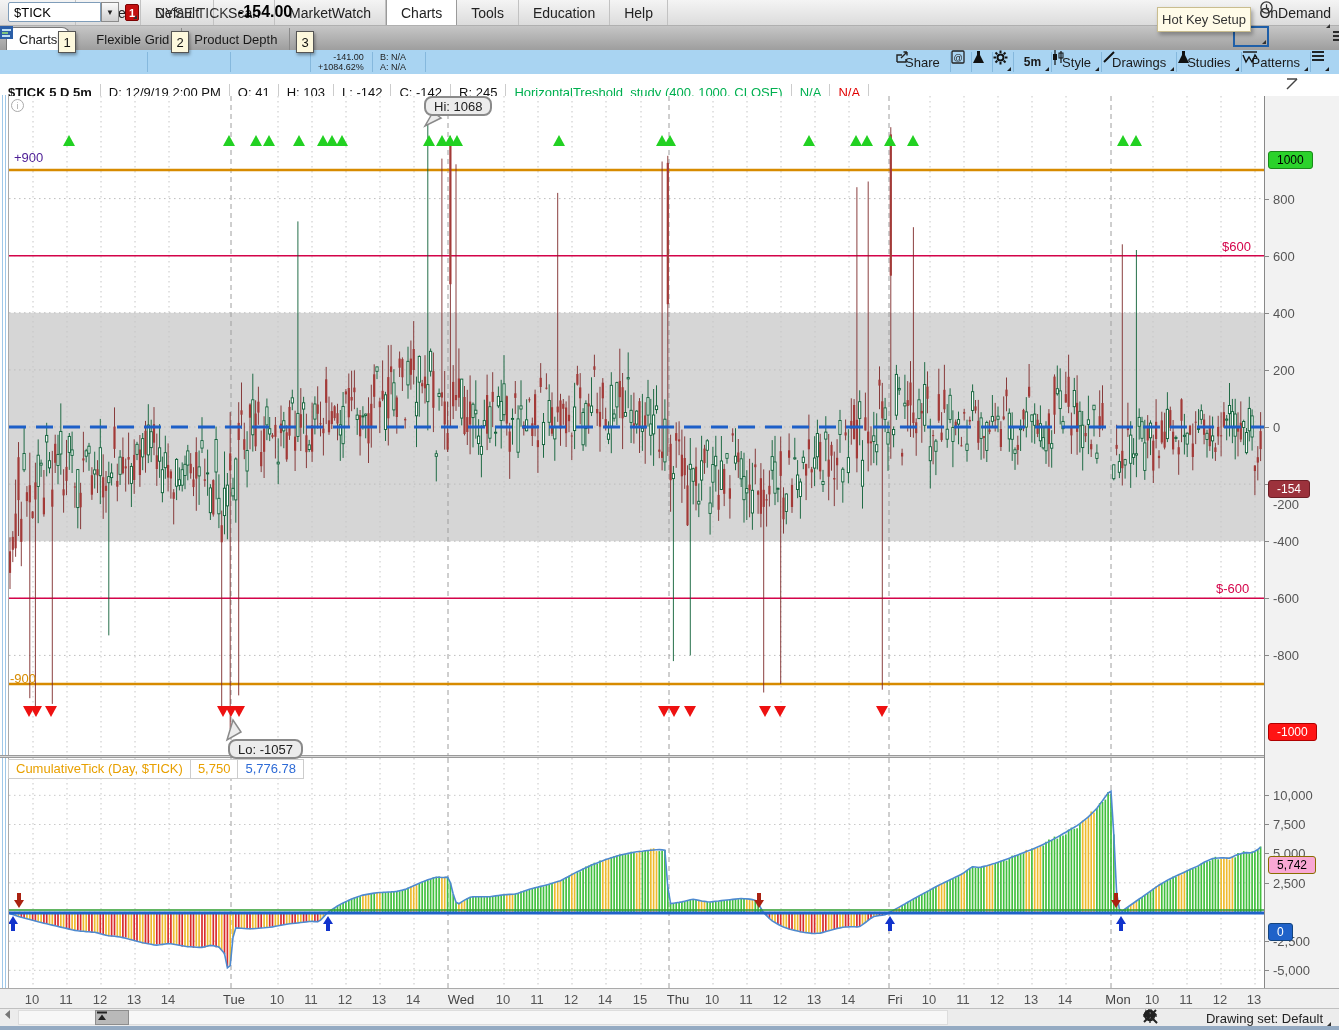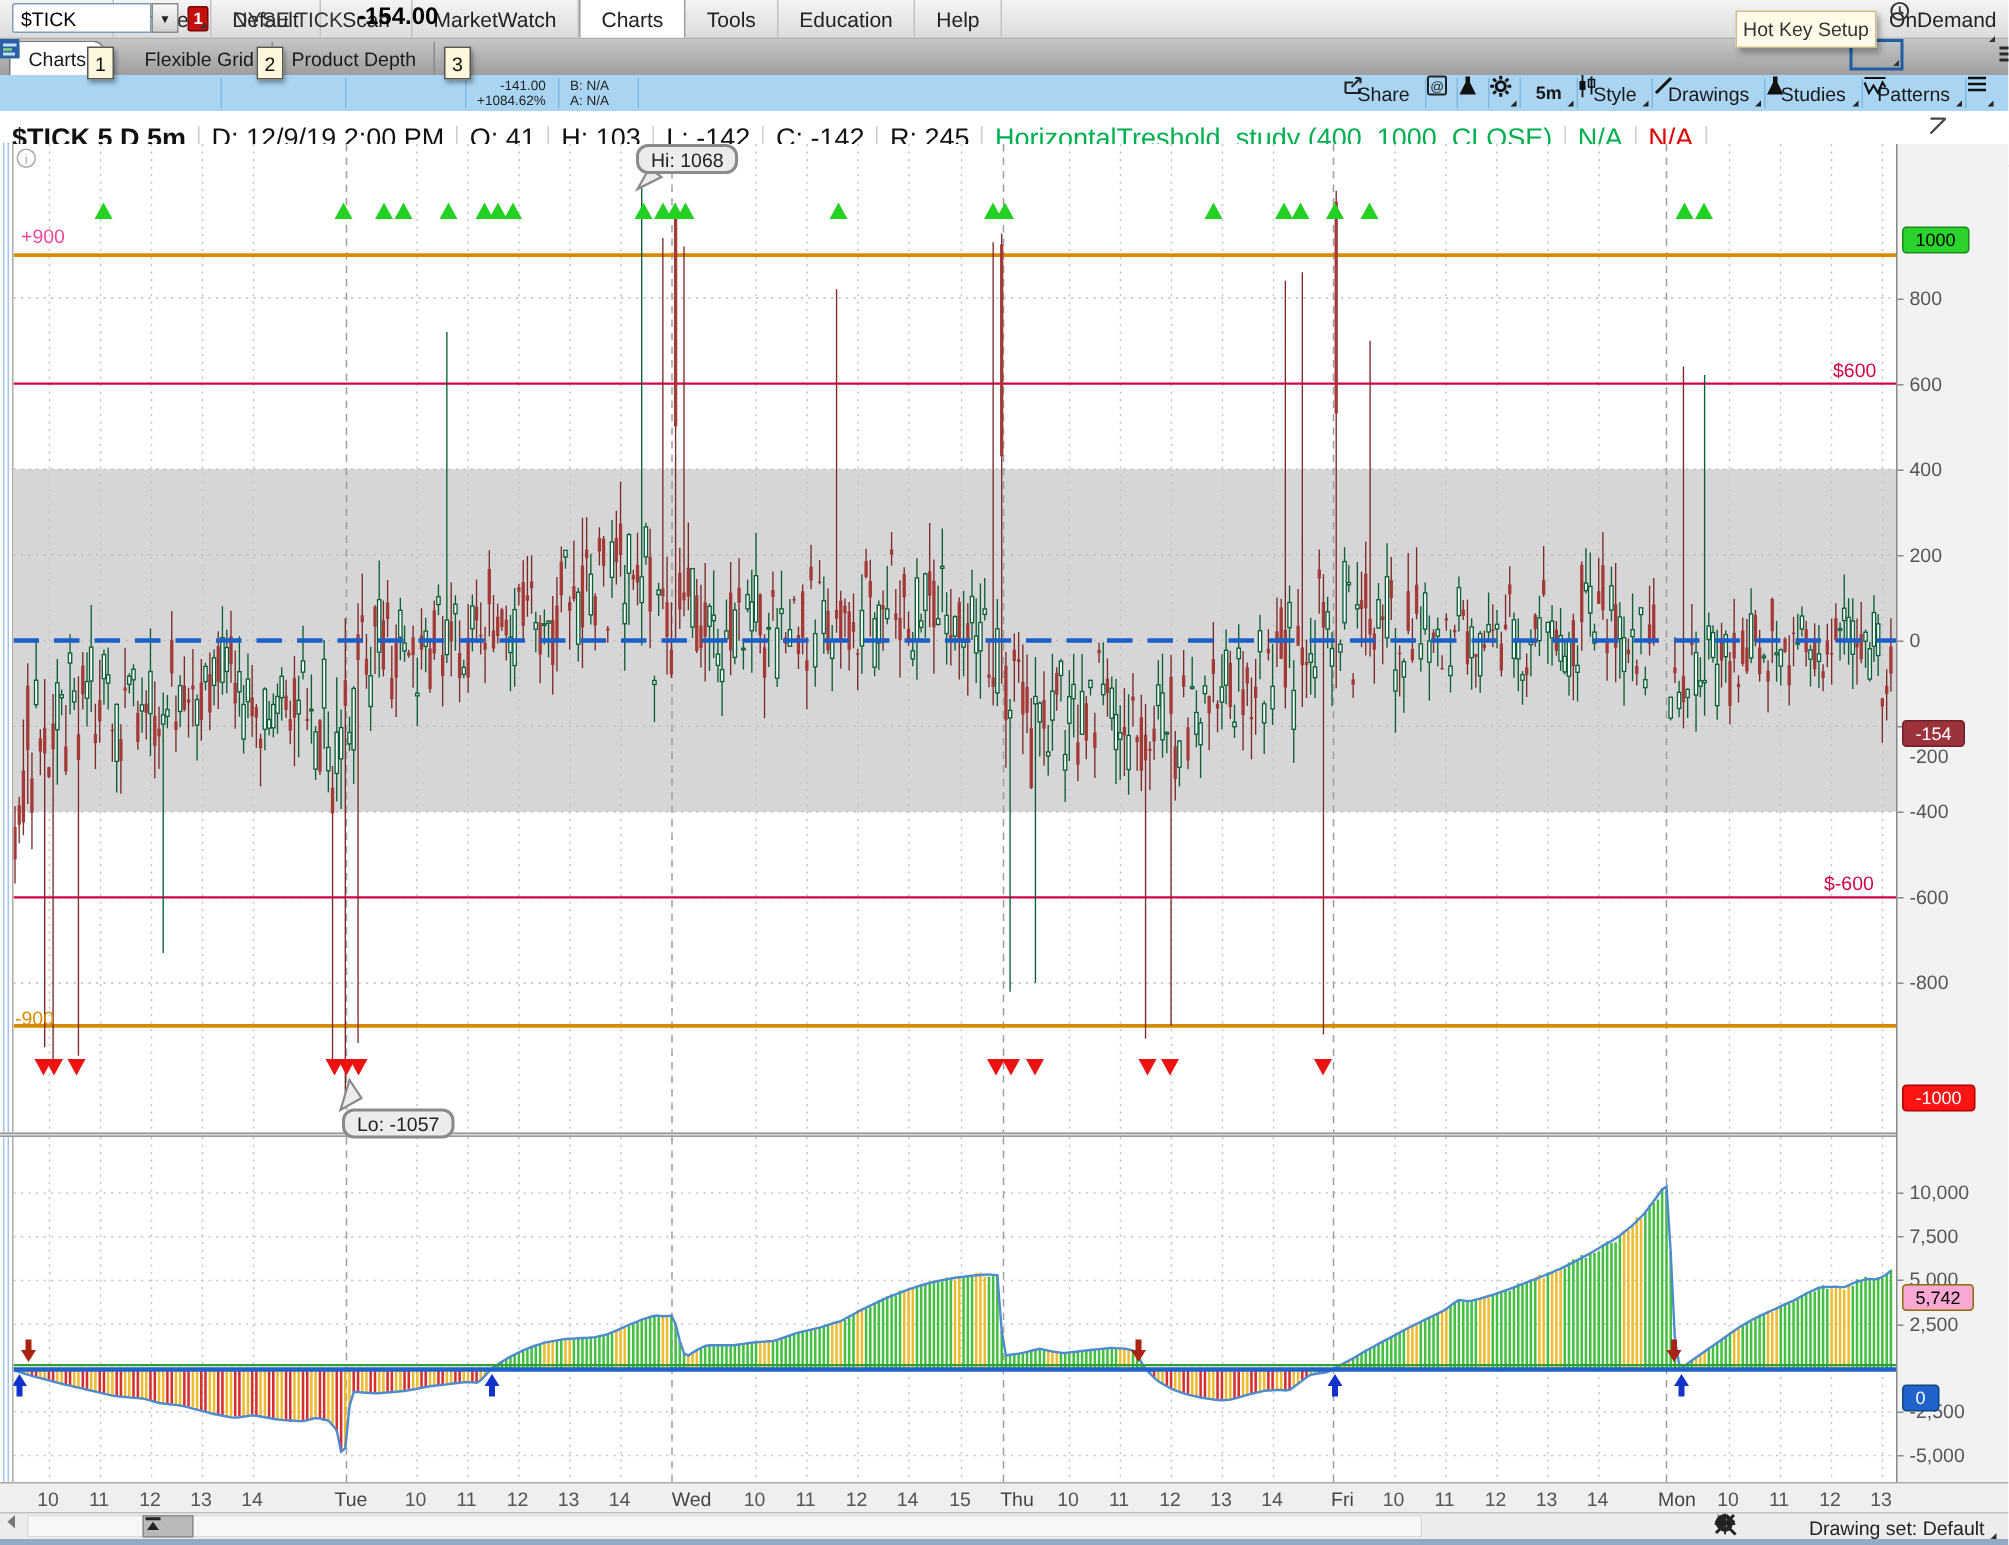--- a/index.html
+++ b/index.html
@@ -37,21 +37,21 @@
   .mini-col { position:absolute; top:2px; font-size:9px; line-height:10px; color:#222; text-align:right; }
   .vsep { position:absolute; top:2px; height:20px; width:1px; background:#85b8dd; }
 
   #chart-toolbar { position:absolute; right:8px; top:50px; height:24px; display:flex; align-items:center; gap:0; }
   .tool-btn { height:24px; display:flex; align-items:center; gap:5px; padding:12px 10px; font-size:13px; color:#1a1a1a; position:relative; }
   .tool-sep { width:1px; height:20px; background:#85b8dd; }
   .dd:after { content:""; position:absolute; right:2px; bottom:3px; width:0; height:0; border-left:4px solid transparent; border-bottom:4px solid #222; }
   .tf-label { font-weight:bold; font-size:12px; }
 
   
-  #chart-header { position:absolute; left:0; top:74px; width:1339px; height:37px; background:#fff; border-bottom:1px solid #999; display:flex; align-items:center; font-size:18px; color:#111; }
+  #chart-header { position:absolute; left:0; top:74px; width:1339px; height:37px; background:#fff; border-bottom:1px solid #999; display:flex; align-items:center; font-size:13px; color:#111; }
   .hdr-cell { padding:0 8px; border-right:1px solid #ccc; height:17px; display:flex; align-items:center; white-space:nowrap; }
   .hdr-title { font-weight:bold; }
   .green-txt { color:#00b050; }
   .red-txt { color:#e00000; }
   #autoscale-icon { position:absolute; right:55px; top:2px; }
 
   
   #gutter { position:absolute; left:0; top:95px; width:8px; height:893px; background:#fff; }
   #gutter .gline { position:absolute; top:0; width:1px; height:100%; background:#9fc8e8; }
   #main-plot { position:absolute; left:8px; top:96px; width:1256px; height:659px; background:#fff; border-left:1px solid #aaa; }
@@ -1388,27 +1388,32 @@
       <div class="axis-tick" style="top: 787px;"></div>
       <div class="axis-label" style="top: 845px;">-2,500</div>
       <div class="axis-tick" style="top: 845px;"></div>
       <div class="axis-label" style="top: 874px;">-5,000</div>
       <div class="axis-tick" style="top: 874px;"></div>
       <div class="axis-badge" style="top: 749px; background: #f9a8d4; color: rgb(0, 0, 0); border: 1px solid rgb(138, 109, 0);">5,742</div>
       <div class="axis-badge" style="top: 816px; background: rgb(31, 98, 201); color: rgb(255, 255, 255); border: 1px solid rgb(20, 68, 126);">0</div>
     </div>
 
   <div class="info-circ">i</div>
-  <div class="thresh-label" style="left:14px; top:150px; color:#ec4899;">+900</div>
+  <div class="thresh-label" style="left:14px; top:150px; color:#4c1d95;">+900</div>
   <div class="thresh-label" style="left:10px; top:671px; color:#d78b00;">-900</div>
   <div class="thresh-label" style="left:1222px; top:239px; color:#d4044a;">$600</div>
   <div class="thresh-label" style="left:1216px; top:581px; color:#d4044a;">$-600</div>
   <div class="callout" style="left:424px; top:96px;">Hi: 1068</div>
   <div class="callout" style="left:228px; top:739px;">Lo: -1057</div>
 
+  <div id="lower-header">
+    <div class="lh-cell orange-txt">CumulativeTick (Day, $TICK)</div>
+    <div class="lh-cell orange-txt">5,750</div>
+    <div class="lh-cell blue-txt">5,776.78</div>
+  </div>
 
   <div id="x-axis">
       <div class="x-label" style="left: 32px;">10</div>
       <div class="x-label" style="left: 66px;">11</div>
       <div class="x-label" style="left: 100px;">12</div>
       <div class="x-label" style="left: 134px;">13</div>
       <div class="x-label" style="left: 168px;">14</div>
       <div class="x-label" style="left: 234px; color: rgb(68, 68, 68);">Tue</div>
       <div class="x-label" style="left: 277px;">10</div>
       <div class="x-label" style="left: 311px;">11</div>

